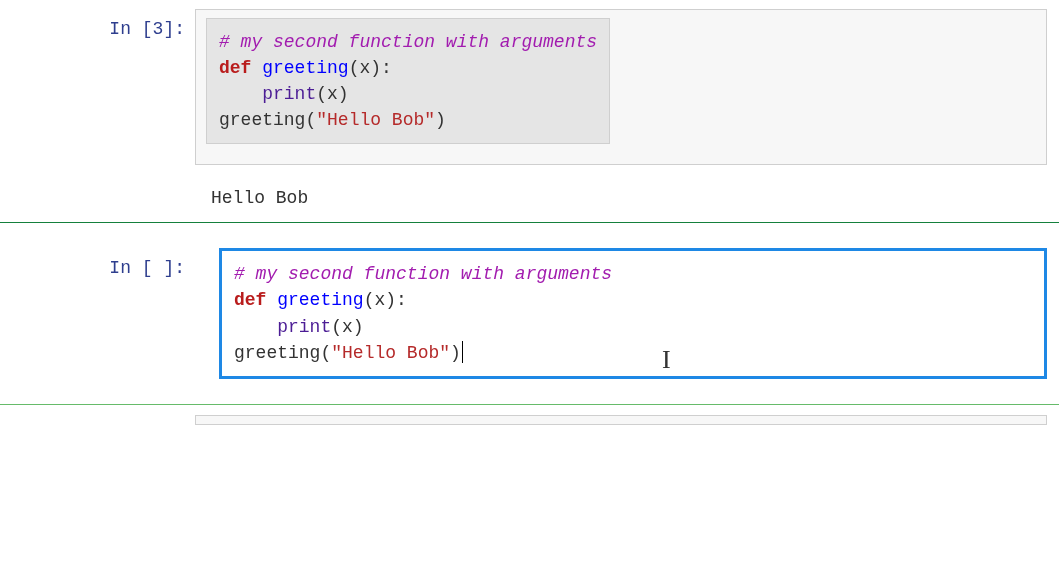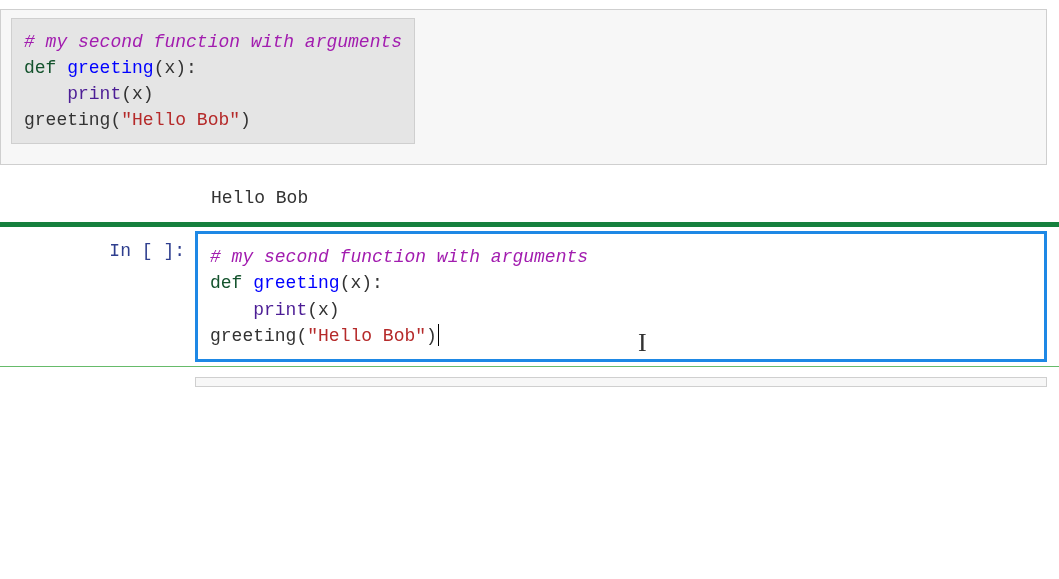--- a/index.html
+++ b/index.html
@@ -13,23 +13,24 @@
     }
     .cell {
       display: flex;
       padding: 8px 0;
     }
     .cell-executed {
       border-top: 1px solid transparent;
       border-bottom: 1px solid transparent;
     }
     .cell-active {
-      border-top: 5px solid #15803d;
+      border-top: 1px solid #15803d;
       border-bottom: 1px solid #66BB6A;
-      padding: 4px 0;
+      padding: 25px 0;
+      gap: 24px;
     }
     .prompt-col {
       width: 195px;
       min-width: 195px;
       text-align: right;
       padding-right: 10px;
       padding-top: 10px;
       color: #2e3e8e;
       font-family: "Consolas", "Monaco", "Courier New", monospace;
     }
@@ -65,21 +66,21 @@
       display: flex;
       padding: 14px 0 14px 16px;
     }
     .output-text {
       padding-top: 0;
       font-family: "Consolas", "Monaco", "Courier New", monospace;
       color: #333;
     }
     .code-line { white-space: pre; font-family: "Consolas", "Monaco", "Courier New", monospace; }
     .c-comment { color: #a21caf; font-style: italic; }
-    .c-keyword { color: #14532d; font-weight: normal; }
+    .c-keyword { color: #b91c1c; font-weight: bold; }
     .c-func { color: #0000ff; }
     .c-builtin { color: #4c1d95; }
     .c-paren { color: #333; }
     .c-var { color: #333; }
     .c-string { color: #b52a2a; }
     .c-colon { color: #333; }
     .cursor {
       display: inline-block;
       width: 1px;
       height: 1.2em;
@@ -100,20 +101,23 @@
       margin-top: 10px;
       background: #f7f7f7;
       border: 1px solid #cfcfcf;
       height: 10px;
     }
   </style>
 </head>
 <body>
 
 <div class="cell cell-executed">
+  <div class="prompt-col">
+    <span>In [</span><span>3</span><span>]:</span>
+  </div>
   <div class="input-area">
     <div class="code-box-wrap">
       <div class="code-box selected">
         <div class="code-line"><span class="c-comment"># my second function with arguments</span></div>
         <div class="code-line"><span class="c-keyword">def</span><span> </span><span class="c-func">greeting</span><span class="c-paren">(</span><span class="c-var">x</span><span class="c-paren">)</span><span class="c-colon">:</span></div>
         <div class="code-line"><span>    </span><span class="c-builtin">print</span><span class="c-paren">(</span><span class="c-var">x</span><span class="c-paren">)</span></div>
         <div class="code-line"><span class="c-var">greeting</span><span class="c-paren">(</span><span class="c-string">"Hello Bob"</span><span class="c-paren">)</span></div>
       </div>
     </div>
   </div>

